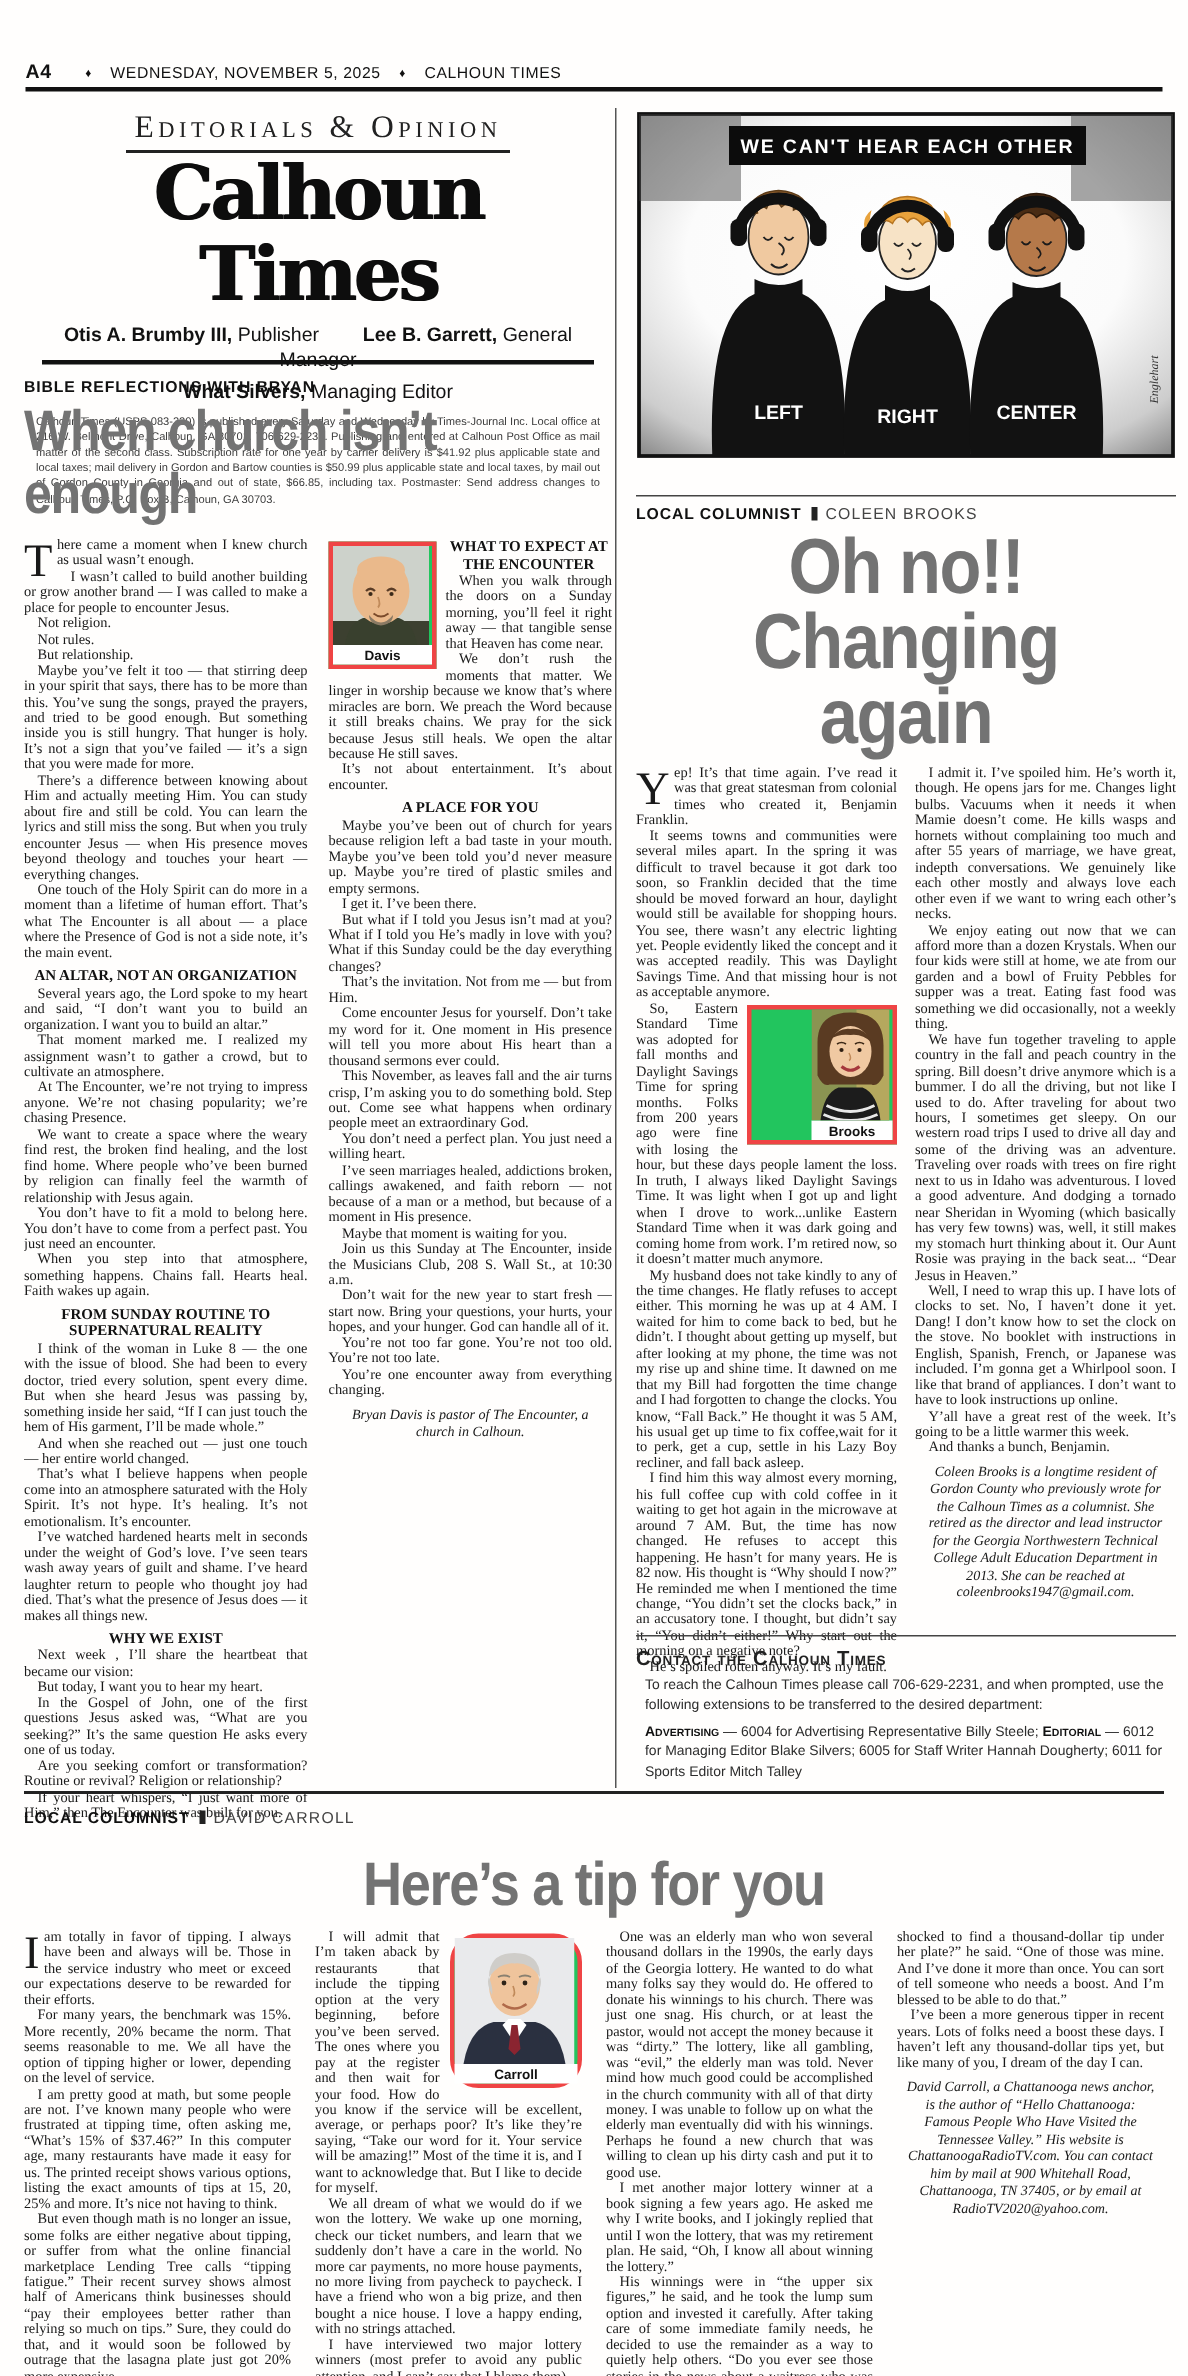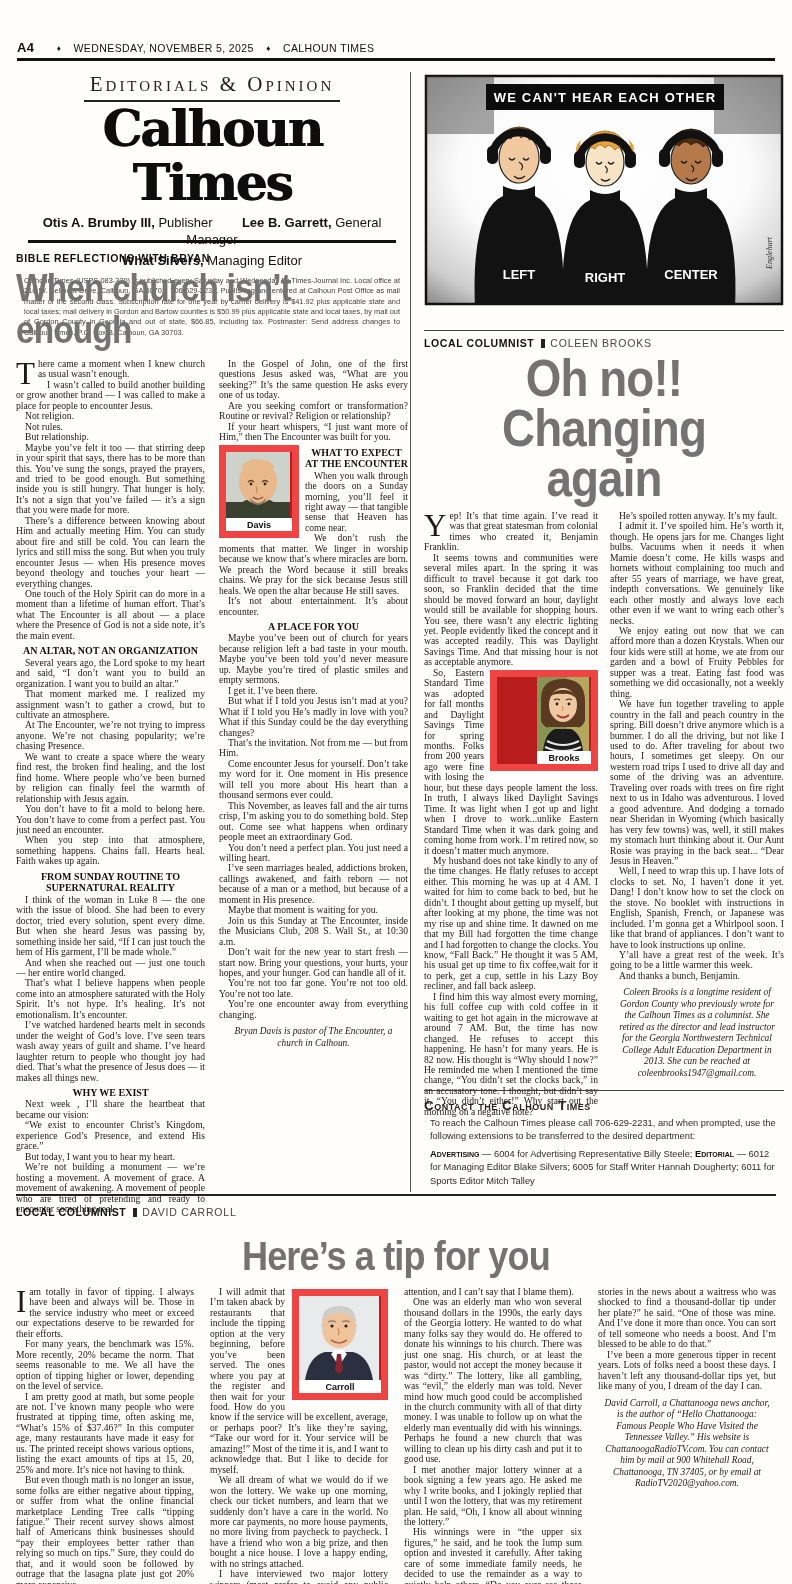--- a/index.html
+++ b/index.html
@@ -33,21 +33,21 @@
   h1{margin:0;font-family:"Liberation Sans",sans-serif;font-weight:bold;color:#737373;letter-spacing:-1px;}
   .body{column-gap:14px;column-fill:auto;overflow:hidden;text-align:justify;
         font-size:9.6px;line-height:10.45px;color:#191919;}
   .body p.bodyp{margin:0;text-indent:9px;}
   .body p.noindent{text-indent:0;}
   .dropcap{float:left;font-size:31px;line-height:25px;padding:2px 3px 0 0;font-family:"Liberation Serif",serif;}
   h4.subhead{margin:4px 0 1px 0;text-align:center;font-family:Liberation Serif, serif;
              font-size:10px;line-height:11.5px;letter-spacing:0;color:#111;}
   p.bio{margin:6px 4px 0 4px;text-align:center;font-style:italic;font-size:9.4px;line-height:11.5px;}
   
-  .photo{display:none;border:7px solid #ef4444;background:#b91c1c;}
+  .photo{display:none;border:3px solid #ef4444;background:#22c55e;}
   .photo svg{display:block;}
   .photo figcaption{font-family:"Liberation Sans",sans-serif;font-weight:bold;font-size:9px;
                     text-align:center;padding:2px 0 1px 0;background:#fff;color:#111;}
   .photo-davis{float:left;width:66px;margin:2px 6px 2px 0;}
   .photo-brooks{float:right;width:54px;margin:2px 0 2px 6px;}
   .photo-carroll{float:right;width:82px;margin:2px 0 3px 7px;}
   figure{margin:0;padding:0;}
   
   .article-bible{position:absolute;left:16px;top:252px;width:392px;}
   .article-bible h1{font-size:38px;line-height:42px;margin:3px 0 8px 0;}
@@ -192,23 +192,21 @@
         <p class="bodyp">We want to create a space where the weary find rest, the broken find healing, and the lost find home. Where people who’ve been burned by religion can finally feel the warmth of relationship with Jesus again.</p>
         <p class="bodyp">You don’t have to fit a mold to belong here. You don’t have to come from a perfect past. You just need an encounter.</p>
         <p class="bodyp">When you step into that atmosphere, something happens. Chains fall. Hearts heal. Faith wakes up again.</p>
         <h4 class="subhead">FROM SUNDAY ROUTINE TO SUPERNATURAL REALITY</h4>
         <p class="bodyp">I think of the woman in Luke 8 — the one with the issue of blood. She had been to every doctor, tried every solution, spent every dime. But when she heard Jesus was passing by, something inside her said, “If I can just touch the hem of His garment, I’ll be made whole.”</p>
         <p class="bodyp">And when she reached out — just one touch — her entire world changed.</p>
         <p class="bodyp">That’s what I believe happens when people come into an atmosphere saturated with the Holy Spirit. It’s not hype. It’s healing. It’s not emotionalism. It’s encounter.</p>
         <p class="bodyp">I’ve watched hardened hearts melt in seconds under the weight of God’s love. I’ve seen tears wash away years of guilt and shame. I’ve heard laughter return to people who thought joy had died. That’s what the presence of Jesus does — it makes all things new.</p>
         <h4 class="subhead">WHY WE EXIST</h4>
         <p class="bodyp">Next week , I’ll share the heartbeat that became our vision:</p>
-        <p class="bodyp">“We exist to encounter Christ’s Kingdom, experience God’s Presence, and extend His grace.”</p>
         <p class="bodyp">But today, I want you to hear my heart.</p>
-        <p class="bodyp">We’re not building a monument — we’re hosting a movement. A movement of grace. A movement of awakening. A movement of people who are tired of pretending and ready to encounter something real.</p>
         <p class="bodyp">In the Gospel of John, one of the first questions Jesus asked was, “What are you seeking?” It’s the same question He asks every one of us today.</p>
         <p class="bodyp">Are you seeking comfort or transformation? Routine or revival? Religion or relationship?</p>
         <p class="bodyp">If your heart whispers, “I just want more of Him,” then The Encounter was built for you.</p>
         <figure class="photo photo-davis" style="display: block;">
       <svg width="64" height="66" viewBox="0 0 64 66">
         <rect width="64" height="66" fill="#cdd2cb"></rect>
         <rect x="0" y="50" width="64" height="16" fill="#3c4030"></rect>
         <path d="M 8 66 Q 10 52 20 48 L 44 48 Q 54 52 56 66 Z" fill="#39402e"></path>
         <ellipse cx="32" cy="30" rx="19" ry="22" fill="#eab98b"></ellipse>
         <ellipse cx="32" cy="16" rx="16" ry="9" fill="#eab98b"></ellipse>
@@ -298,21 +296,21 @@
   <section class="article article-carroll">
     <div class="kicker">
       <span>LOCAL COLUMNIST</span><span class="bar"></span><span class="author">DAVID CARROLL</span>
     </div>
     <h1><span class="condensed centered">Here’s a tip for you</span></h1>
     <div class="body body3">
         <p class="bodyp noindent"><span class="dropcap">I</span> am totally in favor of tipping. I always have been and always will be. Those in the service industry who meet or exceed our expectations deserve to be rewarded for their efforts.</p>
         <p class="bodyp">For many years, the benchmark was 15%. More recently, 20% became the norm. That seems reasonable to me. We all have the option of tipping higher or lower, depending on the level of service.</p>
         <p class="bodyp">I am pretty good at math, but some people are not. I’ve known many people who were frustrated at tipping time, often asking me, “What’s 15% of $37.46?” In this computer age, many restaurants have made it easy for us. The printed receipt shows various options, listing the exact amounts of tips at 15, 20, 25% and more. It’s nice not having to think.</p>
         <p class="bodyp">But even though math is no longer an issue, some folks are either negative about tipping, or suffer from what the online financial marketplace Lending Tree calls “tipping fatigue.” Their recent survey shows almost half of Americans think businesses should “pay their employees better rather than relying so much on tips.” Sure, they could do that, and it would soon be followed by outrage that the lasagna plate just got 20% more expensive.</p>
-        <figure class="photo photo-carroll" style="display: block;">
+        <figure class="photo photo-carroll" style="display: block; border-radius: 19px;">
       <svg width="80" height="84" viewBox="0 0 80 84">
         <rect width="80" height="84" fill="#e9eaec"></rect>
         <path d="M 6 84 Q 10 60 26 56 L 54 56 Q 70 60 74 84 Z" fill="#2a3040"></path>
         <path d="M 32 58 L 40 70 L 48 58 L 44 54 L 36 54 Z" fill="#ffffff"></path>
         <path d="M 38 58 L 42 58 L 44 74 L 40 78 L 36 74 Z" fill="#8a2430"></path>
         <ellipse cx="40" cy="32" rx="17" ry="20" fill="#efc49c"></ellipse>
         <path d="M 23 26 Q 23 10 40 10 Q 57 10 57 26 Q 50 16 40 17 Q 30 16 23 26 Z" fill="#cfcdc9"></path>
         <path d="M 23 26 Q 26 34 25 38 Q 21 30 23 26 Z M 57 26 Q 54 34 55 38 Q 59 30 57 26 Z" fill="#cfcdc9"></path>
         <circle cx="33" cy="30" r="1.6" fill="#2e2418"></circle>
             <circle cx="47" cy="30" r="1.6" fill="#2e2418"></circle>

